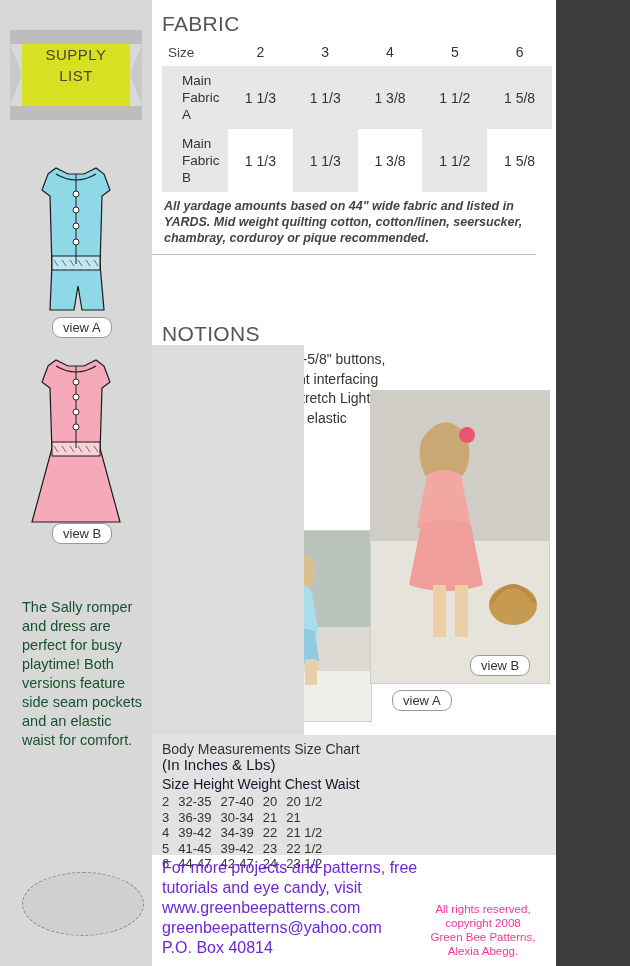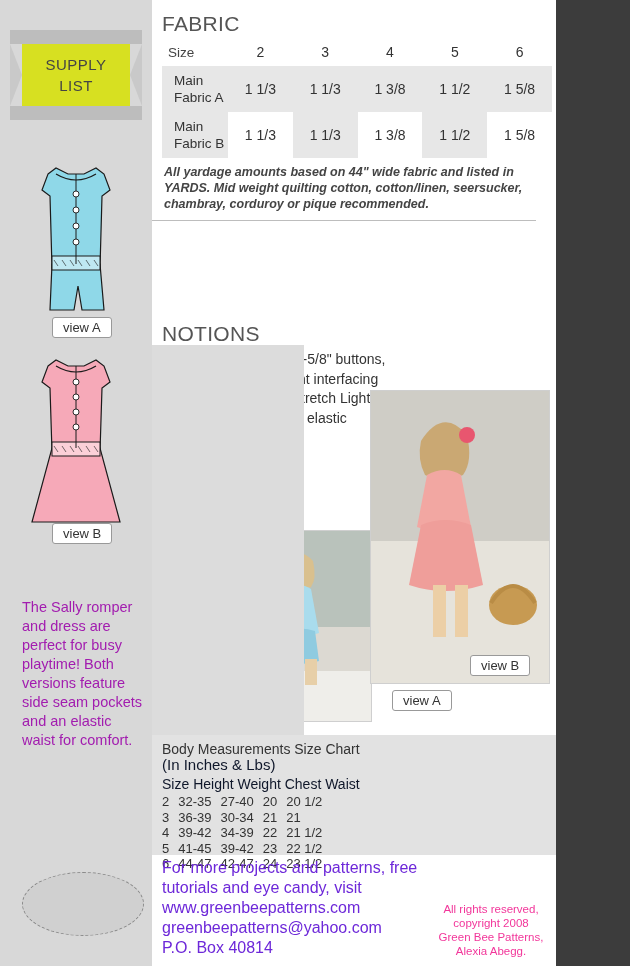--- a/index.html
+++ b/index.html
@@ -18,21 +18,21 @@
     position:absolute;right:0;top:0;width:74px;height:966px;background:#3c3c3c;
   }
   
   .leftcol{
     position:absolute;left:0;top:0;width:152px;height:966px;
     background:#d8d8d8;
   }
   .supply-box{
     position:absolute;left:22px;top:44px;width:108px;height:62px;
     background:#d7e021;
-    display:flex;flex-direction:column;align-items:center;justify-content:center;
+    display:flex;flex-direction:column;align-items:center;
     color:#444;font-size:15px;line-height:21px;letter-spacing:.5px;
   }
   .spool-top{
     position:absolute;left:10px;top:30px;width:132px;height:14px;
     background:#bdbdbd;
   }
   .spool-bot{
     position:absolute;left:10px;top:106px;width:132px;height:14px;
     background:#bdbdbd;
   }
@@ -42,27 +42,27 @@
   }
   .spool-r{
     position:absolute;right:10px;top:44px;width:0;height:0;
     border-right:12px solid #c9c9c9;border-top:31px solid transparent;border-bottom:31px solid transparent;
   }
   .illus{position:absolute;left:8px;}
   .view-label{
     position:absolute;
     background:#ffffff;
     border:1px solid #999;
-    border-radius:3px;
+    border-radius:9px;
     font-size:13px;color:#333;
     padding:2px 10px;
   }
   .blurb{
     position:absolute;left:22px;top:598px;width:124px;
-    font-size:14.5px;line-height:19px;color:#a21caf;
+    font-size:14.5px;line-height:19px;color:#14532d;
   }
   .oval{
     position:absolute;left:22px;top:872px;width:120px;height:62px;
     border:1px dashed #8a8a8a;border-radius:50%;
     background:#d0d0d0;
   }
   
   .main{
     position:absolute;left:152px;top:0;width:404px;height:966px;
     background:#ffffff;
@@ -77,21 +77,21 @@
     border-collapse:collapse;width:390px;margin-left:10px;table-layout:fixed;
   }
   table.fabric col.lab{width:66px;}
   table.fabric td,table.fabric th{
     font-size:14px;color:#333;font-weight:normal;
     text-align:center;vertical-align:middle;
     padding:6px 2px;
   }
   table.fabric th.sz-head{text-align:left;padding-left:6px;font-size:13.5px;color:#444;}
   table.fabric td.rowlab{
-    text-align:left;padding-left:12px;font-size:13.5px;color:#333;line-height:17px;
+    text-align:left;padding-left:20px;font-size:13.5px;color:#333;line-height:17px;
   }
   .cell-shade{background:#e7e7e7;}
   .row-shade td{background:#e7e7e7;}
   .row-shade td.rowlab{background:#e7e7e7;}
   .note{
     margin:6px 10px 0 12px;font-size:12.5px;font-style:italic;color:#444;line-height:16px;font-weight:bold;
   }
   .hr-grey{height:1px;background:#bdbdbd;margin:8px 0 0 0;}
   
   .notions-wrap{position:absolute;left:0;top:318px;width:404px;}
@@ -119,21 +119,21 @@
   table.meas-tbl{border-collapse:collapse;margin-top:2px;}
   table.meas-tbl td{font-size:13px;color:#333;padding:0 9px 0 0;line-height:15.5px;}
   
   .footer{
     position:absolute;left:0;top:858px;width:404px;
   }
   .foot-text{
     margin-left:10px;width:280px;font-size:16px;color:#6d28d9;line-height:20px;
   }
   .rights{
-    position:absolute;right:0;top:44px;width:130px;
+    position:absolute;right:8px;top:44px;width:130px;
     text-align:center;color:#f2369a;font-size:11.5px;line-height:14px;
   }
 </style>
 </head>
 <body>
 
 <div id="page">
 
   <div class="dark-right"></div>
 

